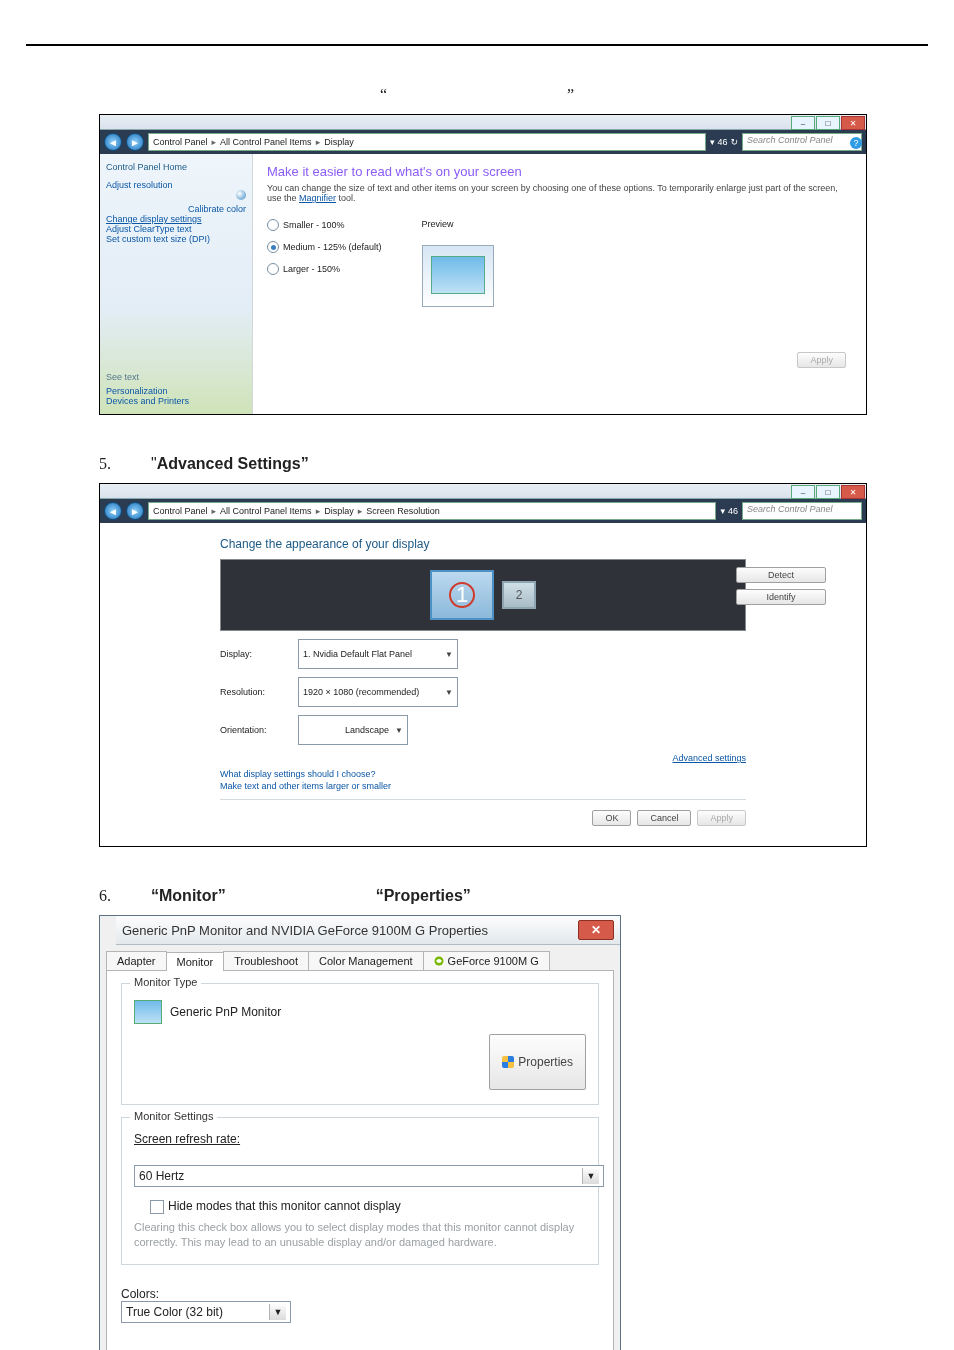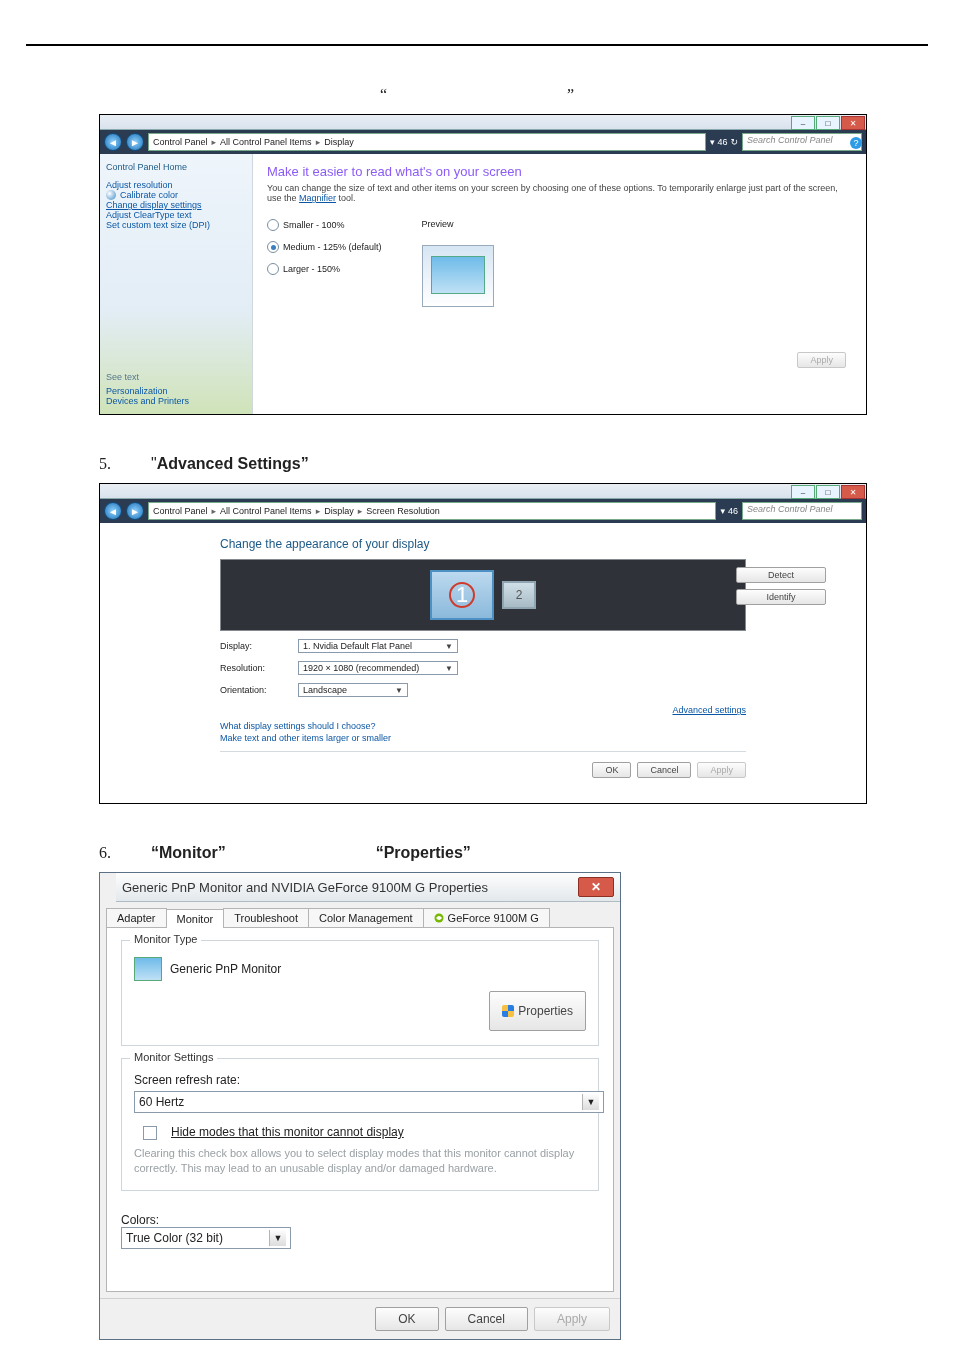--- a/index.html
+++ b/index.html
@@ -71,21 +71,21 @@
     padding:8px 6px;
     display:flex;
     flex-direction:column;
     gap:5px;
     border-right:1px solid #d0d7dd;
     justify-content:space-between;
   }
   .sidebar a, .sidebar .lnk { color:#0b57a6; text-decoration:none; cursor:default; }
   .sidebar .lnk { display:block; }
   .sidebar .underline { text-decoration:underline; }
-  .sidebar .item { display:flex; align-items:flex-end; gap:4px; }
+  .sidebar .item { display:flex; align-items:flex-end; gap:4px;flex-direction:column; }
   .eye { width:10px;height:10px;border-radius:50%;background:radial-gradient(circle at 35% 35%, #fff, #3c8ac6); }
   .mainpane { flex:1; padding:10px 14px; position:relative; }
   .mainpane h2 { color:#8b5cf6; font-size:13px; font-weight:400; margin:0 0 4px; }
   .mp-desc { font-size:9px; color:#444; margin-bottom:16px; }
   .mp-desc .lnk { color:#0b57a6; text-decoration:underline; }
   .choices { display:flex; gap:40px; }
   .radios { display:flex; flex-direction:column; gap:10px; }
   .radio { display:flex; align-items:center; gap:4px; }
   .rdot { width:10px;height:10px;border:1px solid #7a8fa4;border-radius:50%; display:inline-flex; align-items:center; justify-content:center; }
   .rdot.on::after { content:""; width:5px;height:5px;border-radius:50%;background:#3a7fc0; }
@@ -132,21 +132,21 @@
   .mon .circnum {
     width:22px;height:22px;border:2px solid #d03a2a;border-radius:50%;
     display:flex;align-items:center;justify-content:center;color:#fff;
   }
   .monside { position:absolute; right:-80px; top:8px; display:flex; flex-direction:column; gap:6px; }
   .monside .btn { width:64px; }
   .formrow { display:flex; align-items:center; gap:18px; margin:8px 0; font-size:9px; }
   .formrow .lbl { width:60px; color:#222; }
   .combo {
     display:inline-flex; align-items:center;
-    background:#fff;border:1px solid #8a9aaa;padding:1px 4px;font-size:9px;
+    background:#fff;border:1px solid #8a9aaa;padding:9px 4px;font-size:9px;
     justify-content:space-between; min-width:150px;
   }
   .combo .chev { font-size:8px; color:#444; margin-left:6px; }
   .advlink { text-align:right; margin:6px 0; }
   .advlink .lnk { color:#0b57a6; font-size:9px; text-decoration:underline; }
   .qlinks .lnk { display:block; color:#0b57a6; font-size:9px; margin:2px 0; }
   .dlgbtns { text-align:right; margin-top:10px; display:flex; justify-content:flex-end; gap:6px; }
   hr.sep { border:none; border-top:1px solid #d4dbe0; margin:8px 0; }
 
   
@@ -188,27 +188,27 @@
   }
   .grp legend, .grp .legend {
     position:absolute; top:-8px; left:8px; background:#fff; padding:0 4px;
     font-size:11px; color:#333;
   }
   .monentry { display:flex; align-items:center; gap:8px; margin:6px 0 10px; }
   .monicon {
     width:26px;height:22px;background:linear-gradient(#6fbbe9,#bfe1f5);border:1px solid #5a7;
   }
   .propbtn { text-align:right; }
-  .propbtn .btn { padding:12px 12px; font-size:12px; display:inline-flex; gap:4px; }
+  .propbtn .btn { padding:20px 12px; font-size:12px; display:inline-flex; gap:4px; }
   .shield {
     width:12px;height:12px;
     background:conic-gradient(#2a7de1 0 25%, #f6c142 0 50%, #2a7de1 0 75%, #f6c142 0 100%);
     border-radius:2px;
   }
-  .chk { display:flex; align-items:flex-start; gap:14px; margin:6px 9px;text-decoration:underline; }
+  .chk { display:flex; align-items:flex-start; gap:4px; margin:6px 16px; }
   .chkbox { width:12px;height:12px;border:1px solid #8a9aaa;background:#fff; margin-top:1px; flex:none; }
   .muted { color:#9aa0a4; font-size:11px; line-height:1.35; }
   .combo2 {
     display:inline-flex; align-items:center; justify-content:space-between;
     background:#fff; border:1px solid #8a9aaa; padding:2px 4px; font-size:12px;
     min-width:280px;
   }
   .combo2 .chev {
     width:16px;height:16px;background:linear-gradient(#fdfdfd,#dcdcdc);
     border-left:1px solid #b4b4b4;display:flex;align-items:center;justify-content:center;font-size:9px;
@@ -370,21 +370,21 @@
         </div>
         <div class="formrow">
           <span class="lbl">Resolution:</span>
           <span class="combo">
             <span>1920 × 1080 (recommended)</span>
               <span class="chev">▼</span>
           </span>
         </div>
         <div class="formrow">
           <span class="lbl">Orientation:</span>
-          <span class="combo" style="min-width:100px;">
+          <span class="combo" style="min-width:100px;justify-content:flex-end;">
             <span>Landscape</span>
               <span class="chev">▼</span>
           </span>
         </div>
         <div class="advlink"><span class="lnk">Advanced settings</span></div>
         <div class="qlinks">
           <span class="lnk">What display settings should I choose?</span>
           <span class="lnk">Make text and other items larger or smaller</span>
         </div>
         <hr class="sep">
@@ -432,21 +432,21 @@
           <div class="propbtn">
             <span class="btn">
               <span class="shield"></span>
               <span>Properties</span>
             </span>
           </div>
         </div>
 
         <div class="grp">
           <span class="legend">Monitor Settings</span>
-          <div style="margin:4px 0 4px;">Screen refresh rate:</div>
+          <div style="margin:4px 0 19px;text-decoration:underline;">Screen refresh rate:</div>
           <div class="combo2" style="min-width:460px;gap:8px;">
             <span>60 Hertz</span>
             <span class="chev">▼</span>
           </div>
           <div class="chk" style="margin-top:12px;">
             <span class="chkbox"></span>
             <span>Hide modes that this monitor cannot display</span>
           </div>
           <div class="muted">Clearing this check box allows you to select display modes that this monitor cannot display correctly. This may lead to an unusable display and/or damaged hardware.</div>
         </div>

